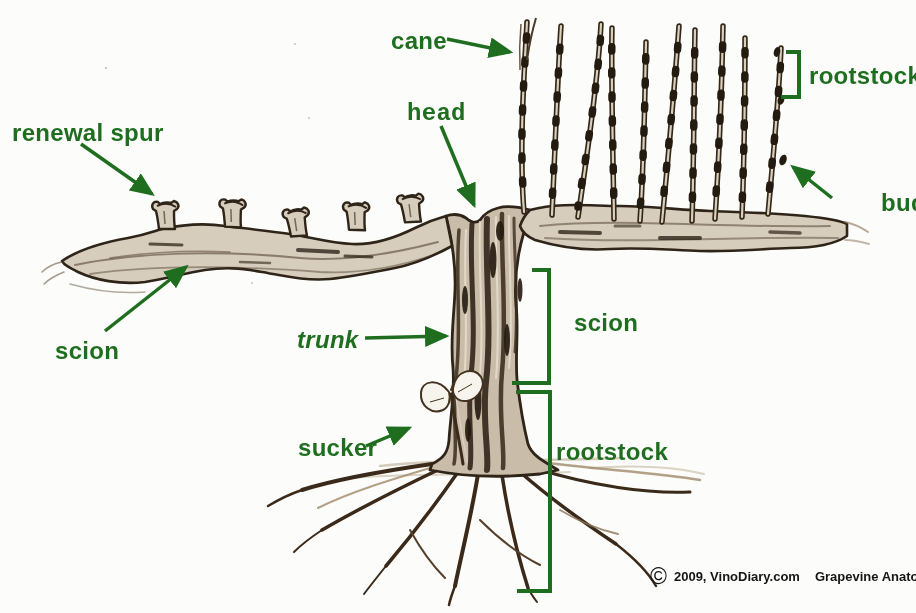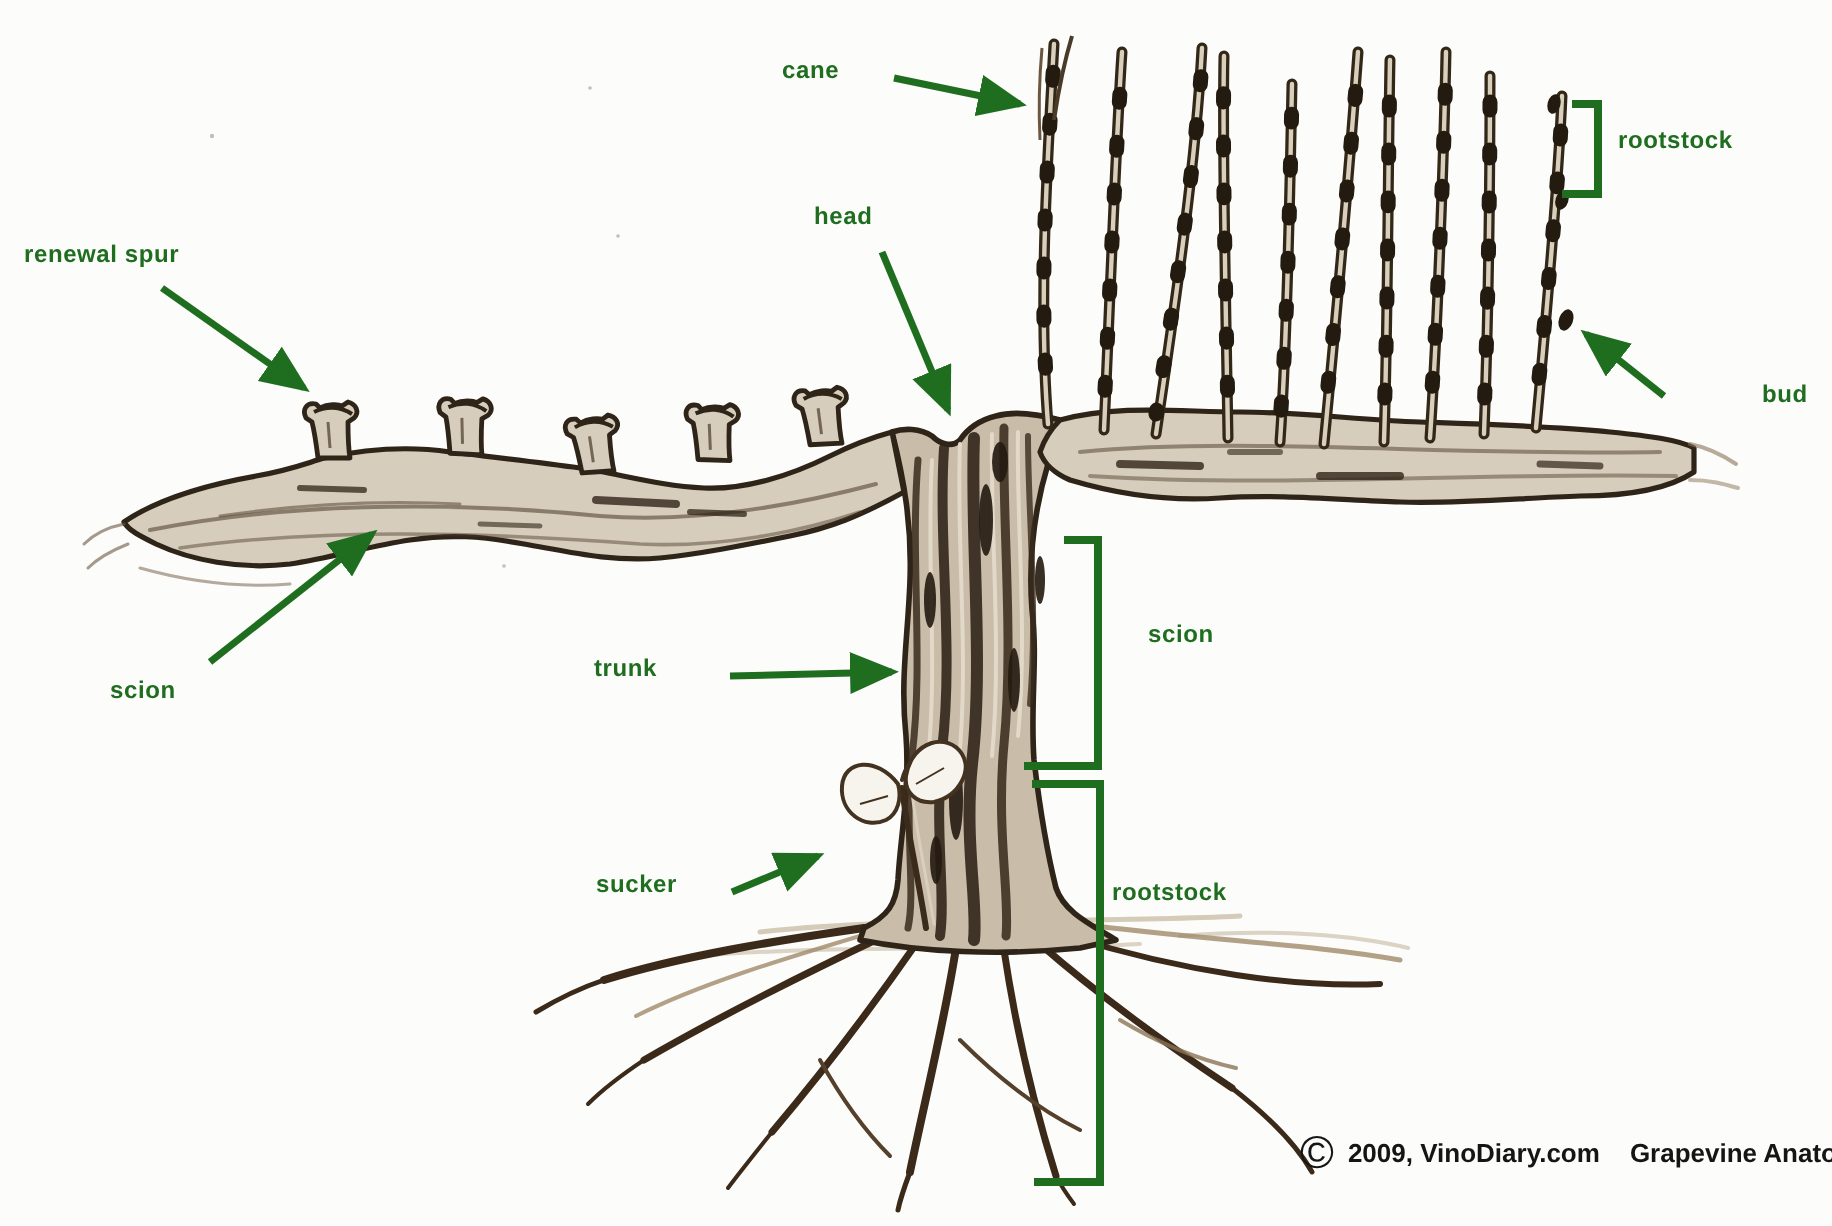--- a/index.html
+++ b/index.html
@@ -8,21 +8,21 @@
     width:916px;height:613px;
     background:#fcfcfa;
     overflow:hidden;
     font-family:"Liberation Sans", sans-serif;
   }
   .stage svg{position:absolute;left:0;top:0;}
   .lbl{
     position:absolute;
     color:#1f6e20;
     font-weight:bold;
-    font-size:12px;
+    font-size:24px;
     line-height:1;
     letter-spacing:0.3px;
     white-space:nowrap;
     user-select:none;
   }
   .copyright{
     position:absolute;
     left:650px;top:565px;
     display:flex;align-items:center;gap:7px;
     color:#151515;
@@ -256,25 +256,25 @@
     </g>
     <g stroke="#1f6e20" stroke-width="4" fill="none">
       <path d="M786,52 L799,52 L799,97 L781,97"></path>
       <path d="M532,270 L549,270 L549,383 L512,383"></path>
       <path d="M516,392 L550,392 L550,591 L517,591"></path>
     </g>
   </svg>
 
   <div class="lbl" style="left:12px;top:121px;">renewal spur</div>
   <div class="lbl" style="left:391px;top:29px;">cane</div>
-  <div class="lbl" style="left:407px;top:102px;">head</div>
+  <div class="lbl" style="left:407px;top:102px;font-family:Liberation Mono, monospace;">head</div>
   <div class="lbl" style="left:809px;top:64px;">rootstock</div>
   <div class="lbl" style="left:881px;top:191px;text-align:center;">bud</div>
   <div class="lbl" style="left:55px;top:339px;">scion</div>
-  <div class="lbl" style="left:297px;top:328px;">trunk</div>
+  <div class="lbl" style="left:297px;top:328px;font-style:italic;">trunk</div>
   <div class="lbl" style="left:574px;top:311px;">scion</div>
   <div class="lbl" style="left:556px;top:440px;">rootstock</div>
   <div class="lbl" style="left:298px;top:436px;">sucker</div>
 
   <div class="copyright">
     <span class="csym">©</span>
     <span class="ccredit">2009, VinoDiary.com</span>
     <span class="ctitle">Grapevine Anatomy</span>
   </div>
 

